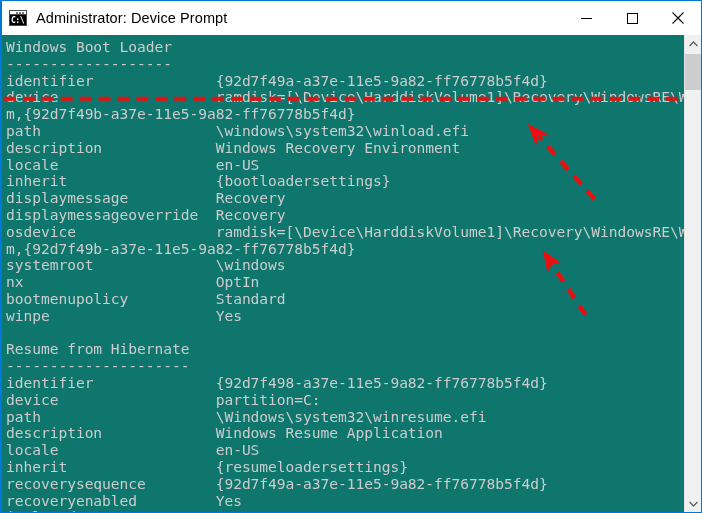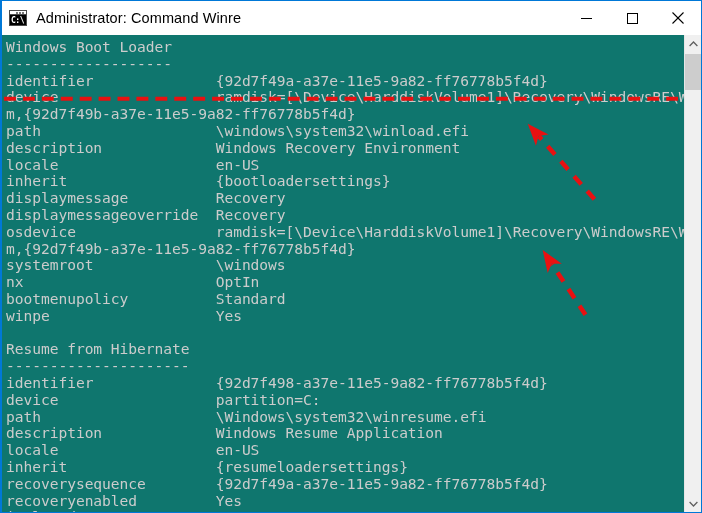--- a/index.html
+++ b/index.html
@@ -189,21 +189,21 @@
   <div id="titlebar">
     <div id="title-left">
       <span class="cmd-icon">
         <span class="bar">
             <i></i>
             <i></i>
             <i></i>
           </span>
         <span class="screen">C:\</span>
       </span>
-      <span id="title-text">Administrator: Command Winre</span>
+      <span id="title-text">Administrator: Device Prompt</span>
     </div>
     <div id="win-controls">
       <div class="win-btn">
         <svg width="11" height="11" viewBox="0 0 11 11" aria-hidden="true">
           <line x1="0" y1="5.5" x2="11" y2="5.5" stroke="#000" stroke-width="1"></line>
         </svg>
       </div>
       <div class="win-btn">
         <svg width="11" height="11" viewBox="0 0 11 11" aria-hidden="true">
           <rect x="0.5" y="0.5" width="10" height="10" fill="none" stroke="#000" stroke-width="1"></rect>

